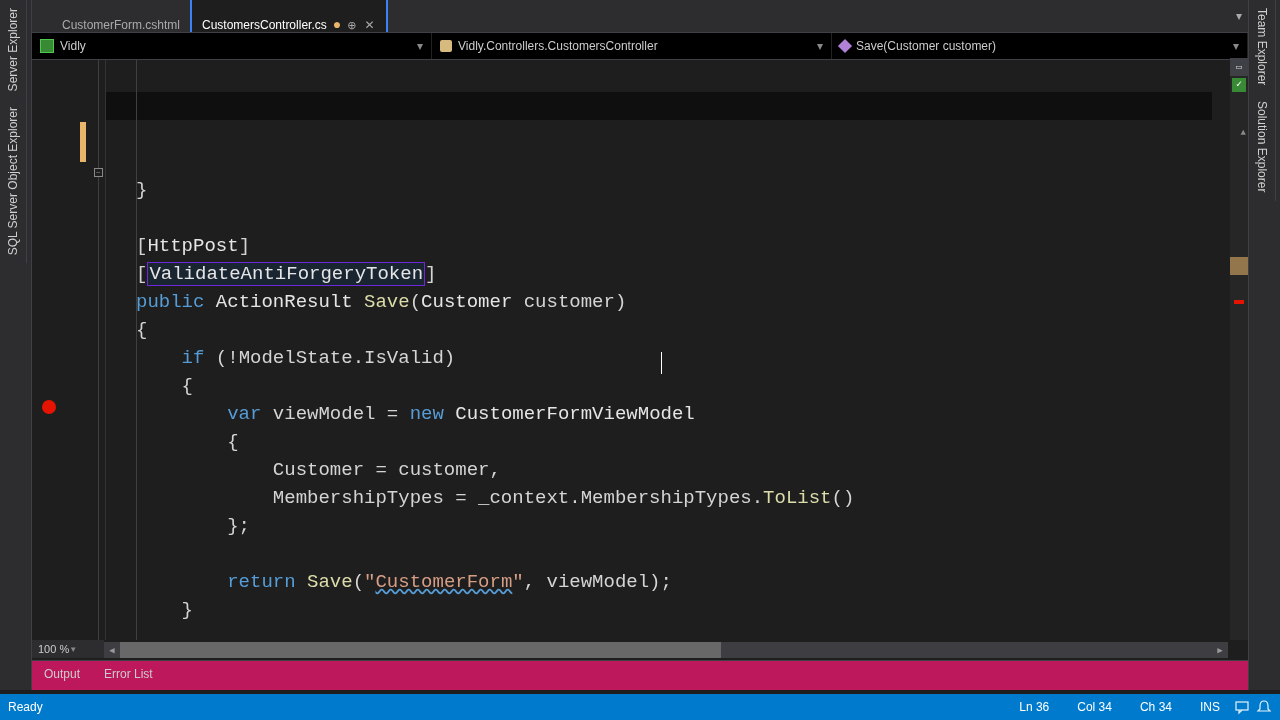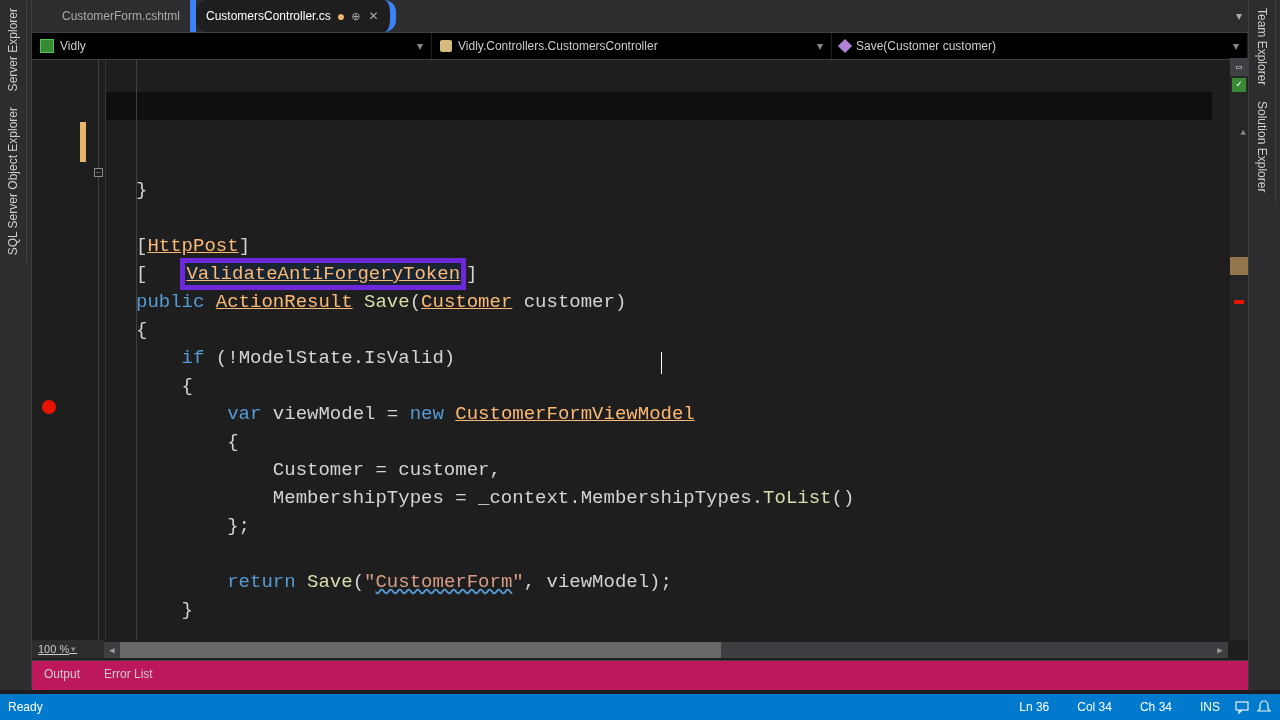--- a/index.html
+++ b/index.html
@@ -57,28 +57,28 @@
   .tab-bar {
     height: 32px;
     background: #2d2d30;
     display: flex;
     align-items: stretch;
     font-family: 'Segoe UI', sans-serif;
     font-size: 12px;
   }
   .tab {
     display: flex;
-    align-items: center;
+    align-items: flex-end;
     padding: 0 10px;
     color: #aaa;
-    border-right: 6px solid #3b82f6;
+    border-right: 2px solid #3b82f6;
     cursor: pointer;
     gap: 6px;
   }
-  .tab.active { background: #1e1e1e; color: #fff; border-radius: 12px; }
+  .tab.active { background: #1e1e1e; color: #fff; }
   .tab-lead { flex: 0 0 20px; }
   .tab-dropdown {
     width: 18px;
     display: flex;
     align-items: center;
     justify-content: center;
     color: #aaa;
     cursor: pointer;
   }
   .dirty-dot { color: #e8b56b; font-size: 14px; }
@@ -194,30 +194,29 @@
   .ig1 { left: 30px; }
   .hl-line {
     position: absolute;
     left: 0; right: 18px;
     top: 32px;
     height: 28px;
     background: #0f0f0f;
   }
   .code-content { position: relative; }
   .kw { color: #569cd6; }
-  .type { color: #fdba74; text-decoration: underline; }
+  .type { color: #e5e5e5; }
   .method { color: #dcdcaa; }
   .str { color: #d69d85; }
   .str-u { color: #d69d85; text-decoration: underline wavy #569cd6; }
   .punc { color: #d4d4d4; }
   .box-sel {
-    border: 5px solid #6d28d9;
+    border: 1px solid #6d28d9;
     padding: 0 1px;
     background: #113d6f40;
-    margin-left: 33px;
   }
   .map-scroll {
     width: 18px;
     flex-shrink: 0;
     background: #262626;
     position: relative;
   }
   .split-btn {
     position: absolute;
     right: 0; top: -2px;
@@ -273,21 +272,20 @@
     left: 0; bottom: 32px;
     width: 72px; height: 18px;
     background: #2d2d30;
     display: flex; align-items: center;
     font-family: 'Segoe UI', sans-serif;
     font-size: 11px;
     color: #ccc;
     padding-left: 6px;
     gap: 0;
     cursor: pointer;
-    text-decoration: underline;
   }
   .bottom-tabs {
     position: absolute;
     left: 0; right: 0; bottom: 0;
     height: 30px;
     background: #be185d;
     display: flex;
     font-family: 'Segoe UI', sans-serif;
     font-size: 12px;
     border-top: 1px solid #3f3f46;

